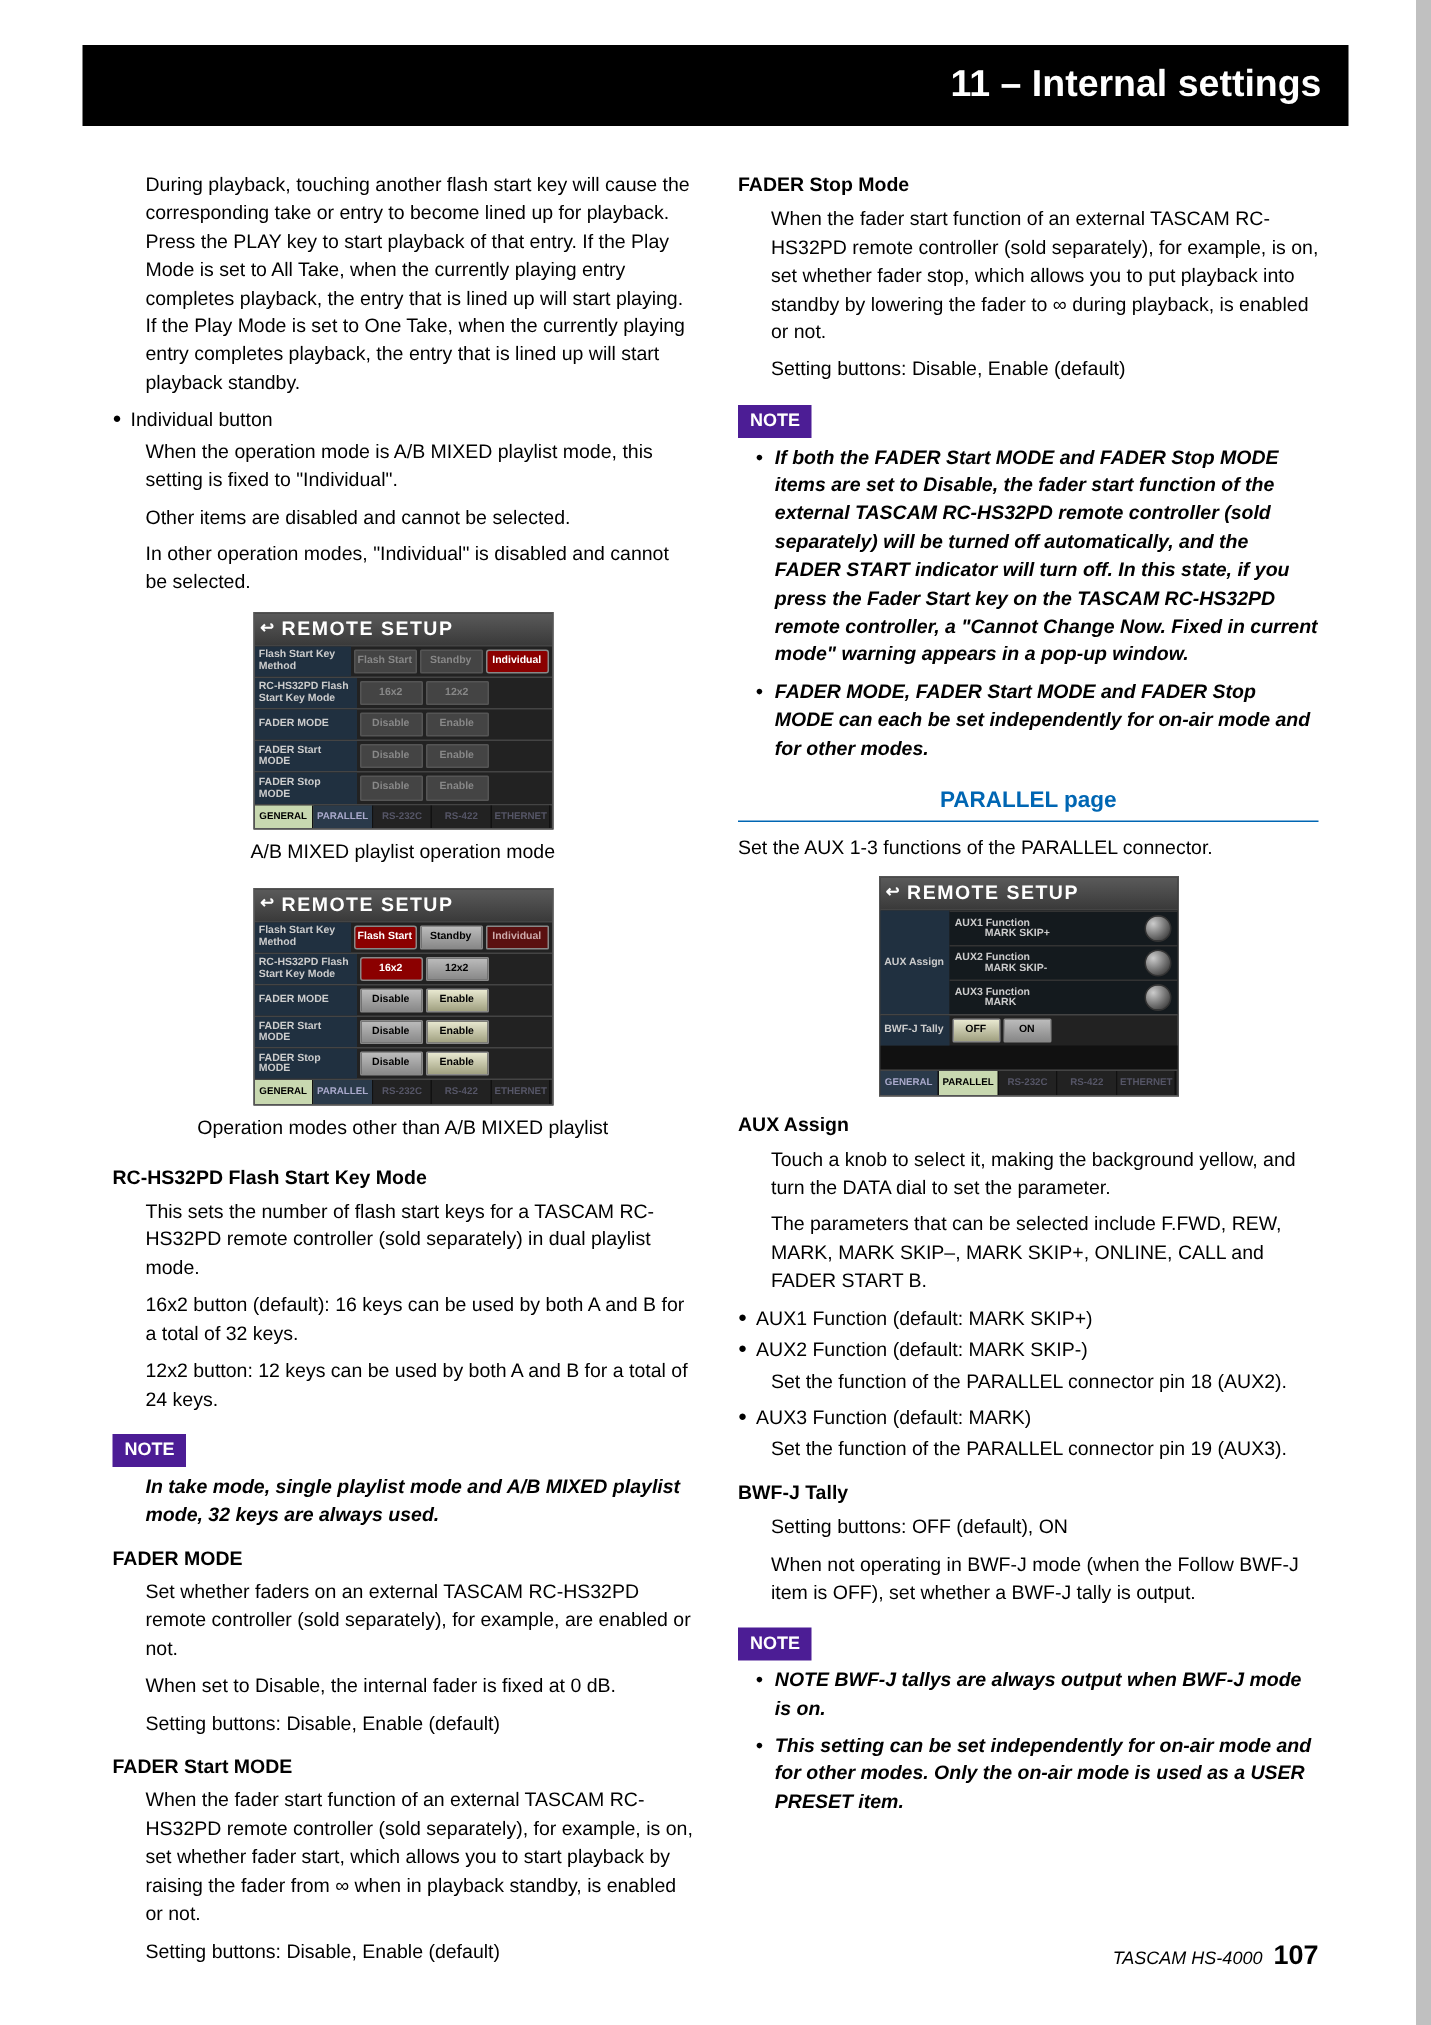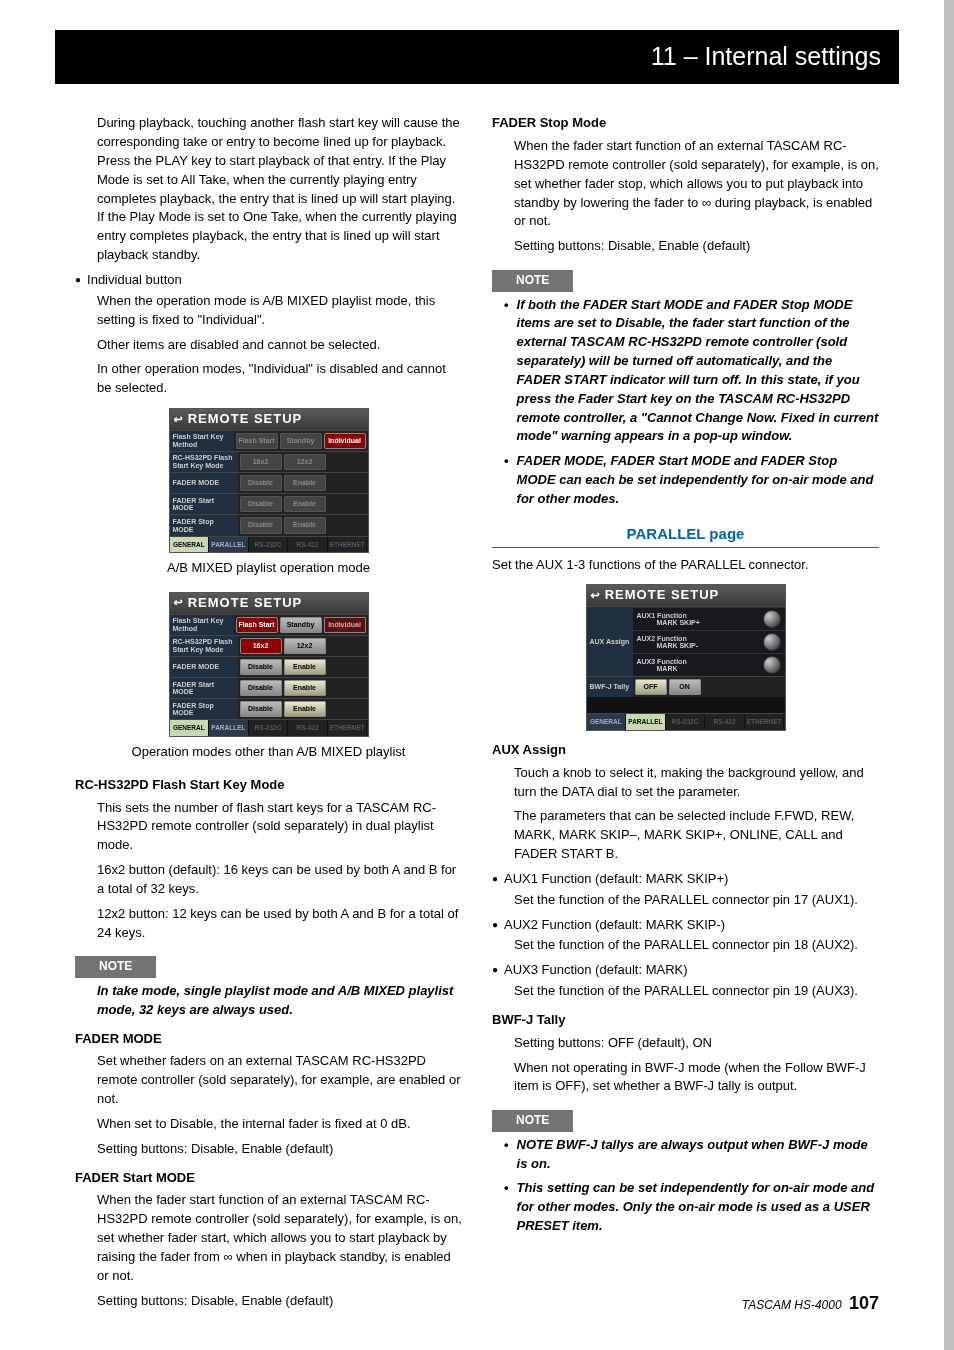--- a/index.html
+++ b/index.html
@@ -27,21 +27,21 @@
     box-sizing: border-box;
   }
   .header-bar {
     background: #000;
     color: #fff;
     padding: 8px 18px 10px 18px;
     margin: 0 -20px 30px -20px;
   }
   .header-title {
     font-size: 25px;
-    font-weight: normal;
+    font-weight: bold;
     text-align: right;
   }
   .cols {
     display: flex;
     gap: 30px;
   }
   .col {
     flex: 1;
     min-width: 0;
   }
@@ -63,24 +63,24 @@
     color: #0066b3;
     font-size: 15px;
     border-bottom: 1px solid #0066b3;
     padding-bottom: 2px;
     margin-top: 14px;
     margin-bottom: 8px;
     text-align: center;
   }
   .note-label {
     display: inline-block;
-    background: #737373;
+    background: #4c1d95;
     color: #fff;
     font-weight: bold;
-    padding: 2px 24px;
+    padding: 2px 8px;
     margin-top: 8px;
     margin-bottom: 4px;
     font-size: 12px;
   }
   .note-body {
     font-style: italic;
     font-weight: bold;
     margin-left: 22px;
     margin-bottom: 8px;
   }
@@ -448,21 +448,20 @@
       </div>
 
       <div class="h-sec">AUX Assign</div>
       <div class="body-text indent">Touch a knob to select it, making the background yellow, and turn the DATA dial to set the parameter.</div>
       <div class="body-text indent">The parameters that can be selected include F.FWD, REW, MARK, MARK SKIP–, MARK SKIP+, ONLINE, CALL and FADER START B.</div>
 
       <div class="bullet-row">
           <span class="bullet-dot">●</span>
           <span>AUX1 Function (default: MARK SKIP+)</span>
         </div>
-      <div class="body-text indent">Set the function of the PARALLEL connector pin 17 (AUX1).</div>
       <div class="bullet-row">
           <span class="bullet-dot">●</span>
           <span>AUX2 Function (default: MARK SKIP-)</span>
         </div>
       <div class="body-text indent">Set the function of the PARALLEL connector pin 18 (AUX2).</div>
       <div class="bullet-row">
           <span class="bullet-dot">●</span>
           <span>AUX3 Function (default: MARK)</span>
         </div>
       <div class="body-text indent">Set the function of the PARALLEL connector pin 19 (AUX3).</div>

